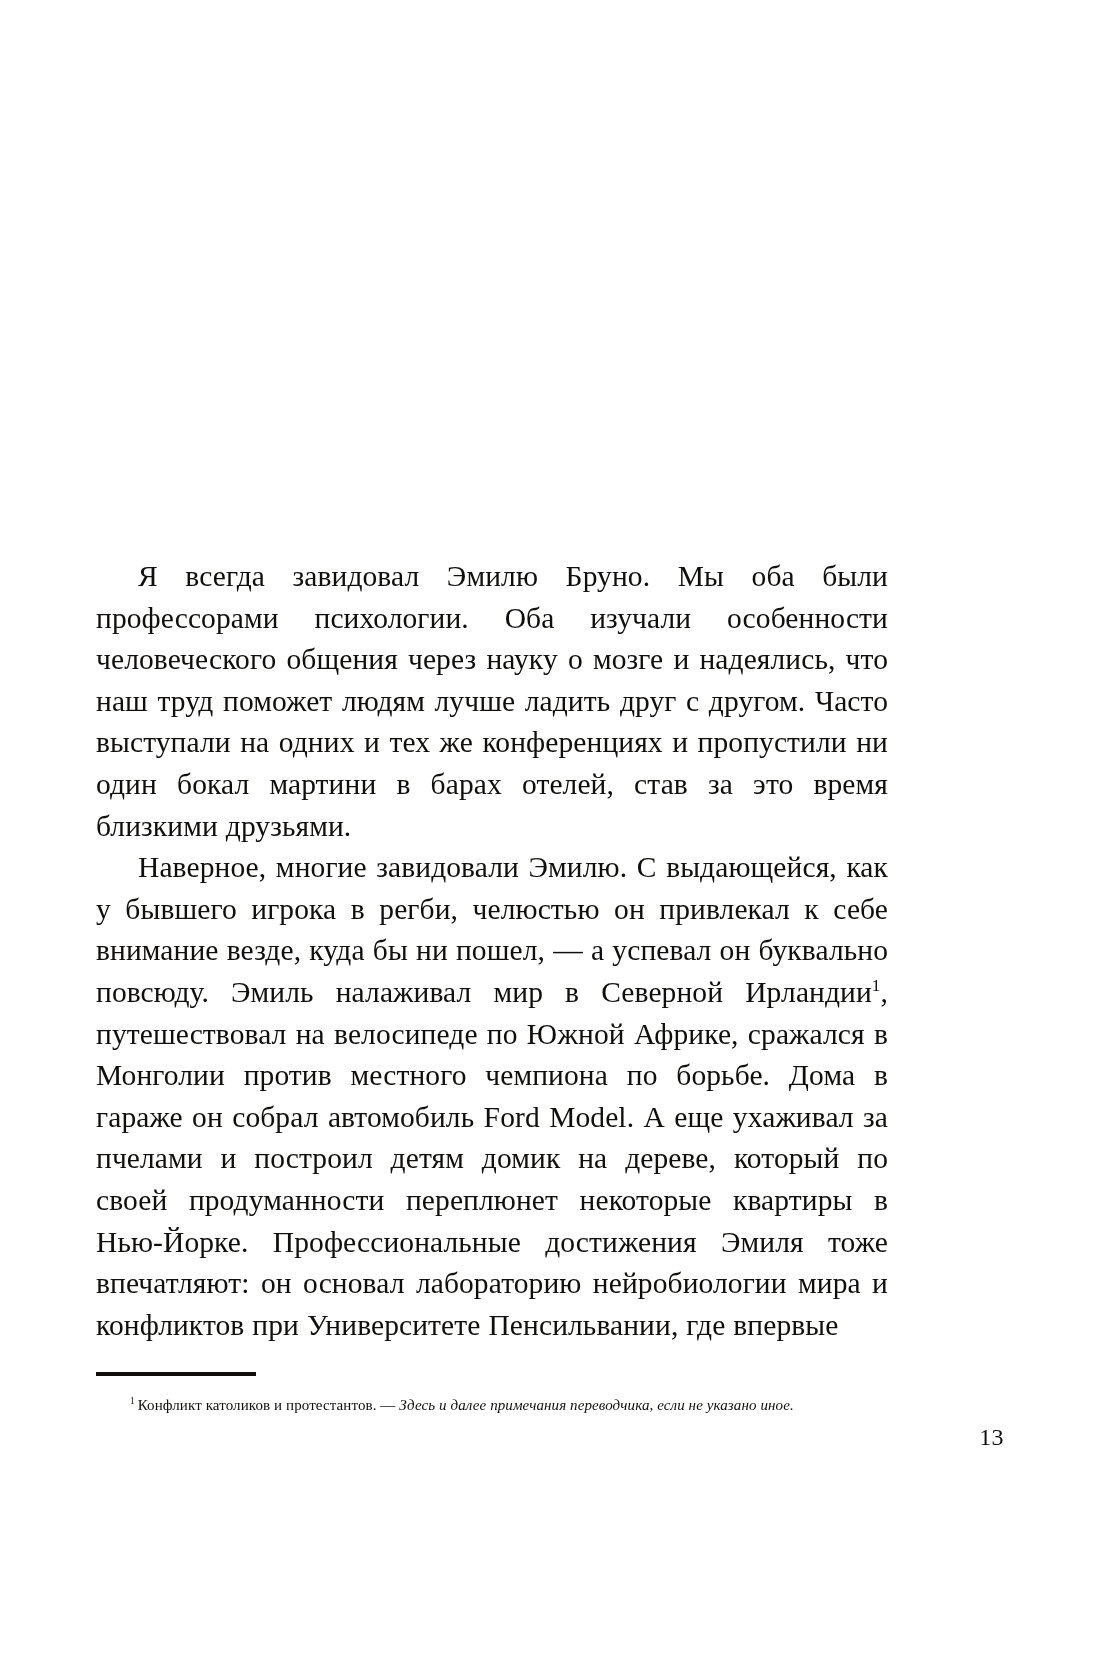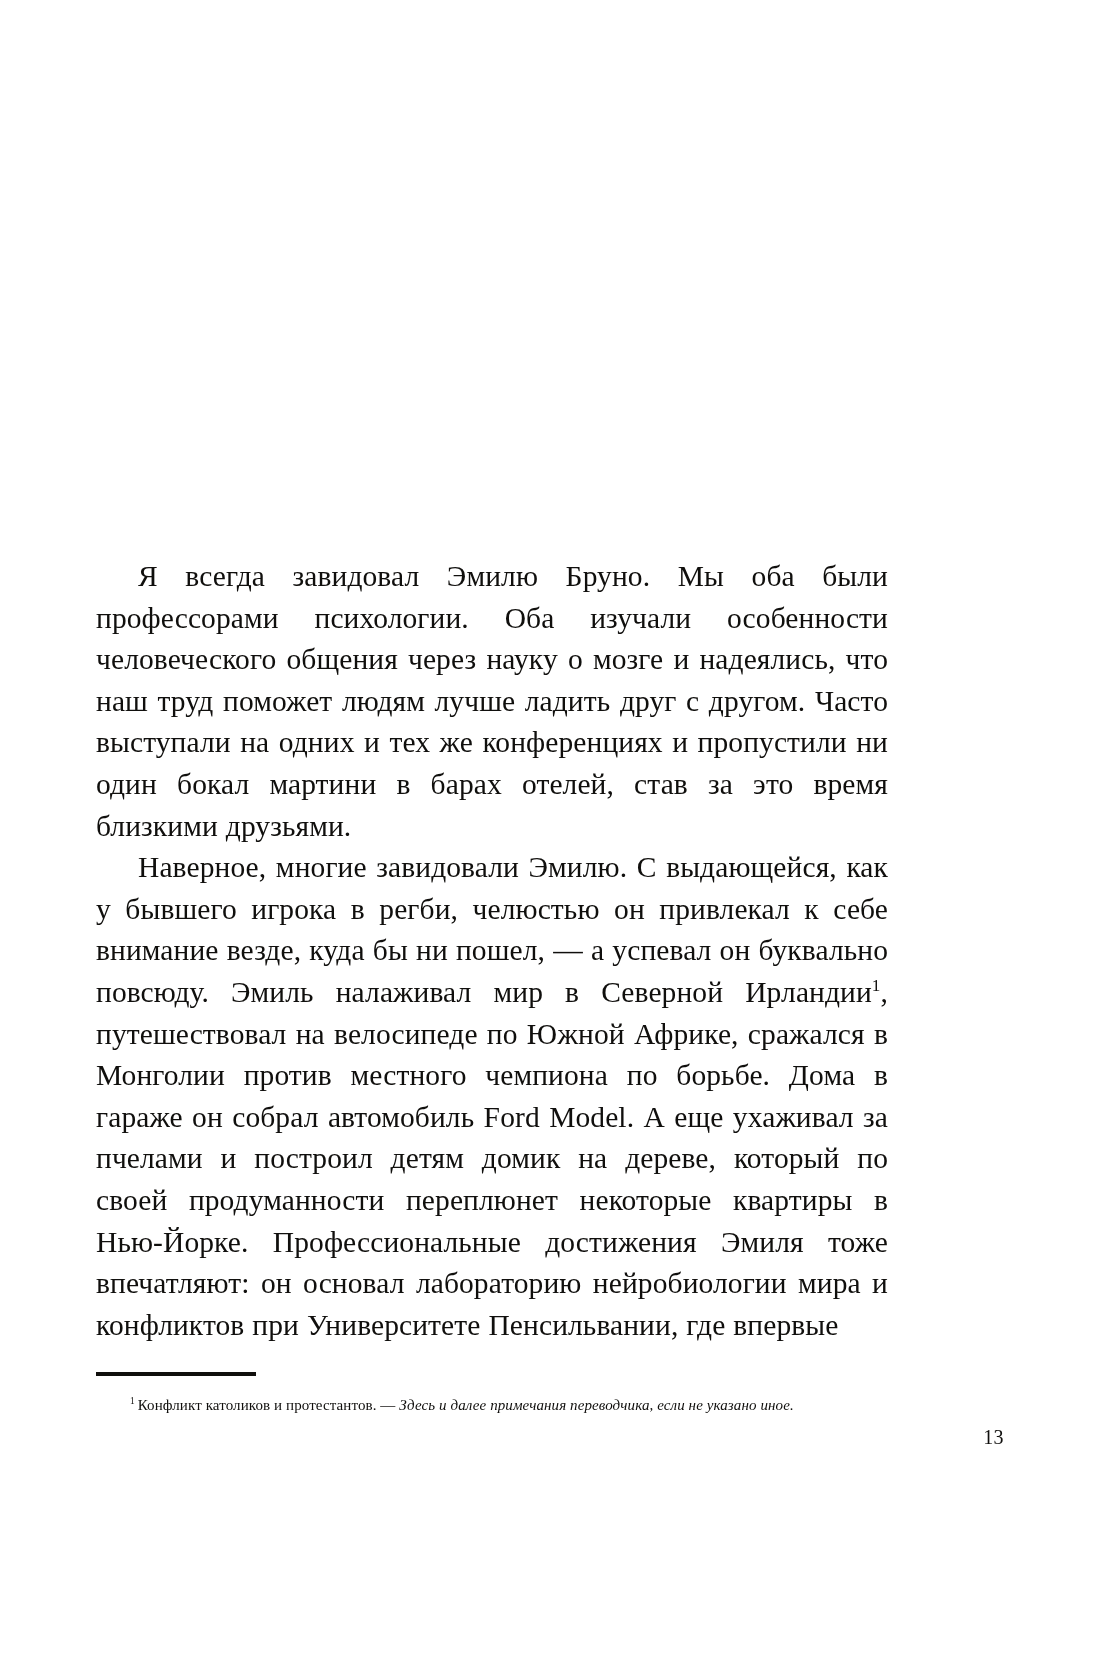--- a/index.html
+++ b/index.html
@@ -85,21 +85,21 @@
 
   .footnote-text .italic {
     font-style: italic;
   }
 
   
   .folio {
     position: absolute;
     right: 96px;
     top: 1412px;
-    font-size: 20px;
+    font-size: 24px;
     line-height: 34px;
     letter-spacing: 0.4px;
   }
 </style>
 </head>
 <body>
 
 <div class="page">
 
   <div class="text-column">

